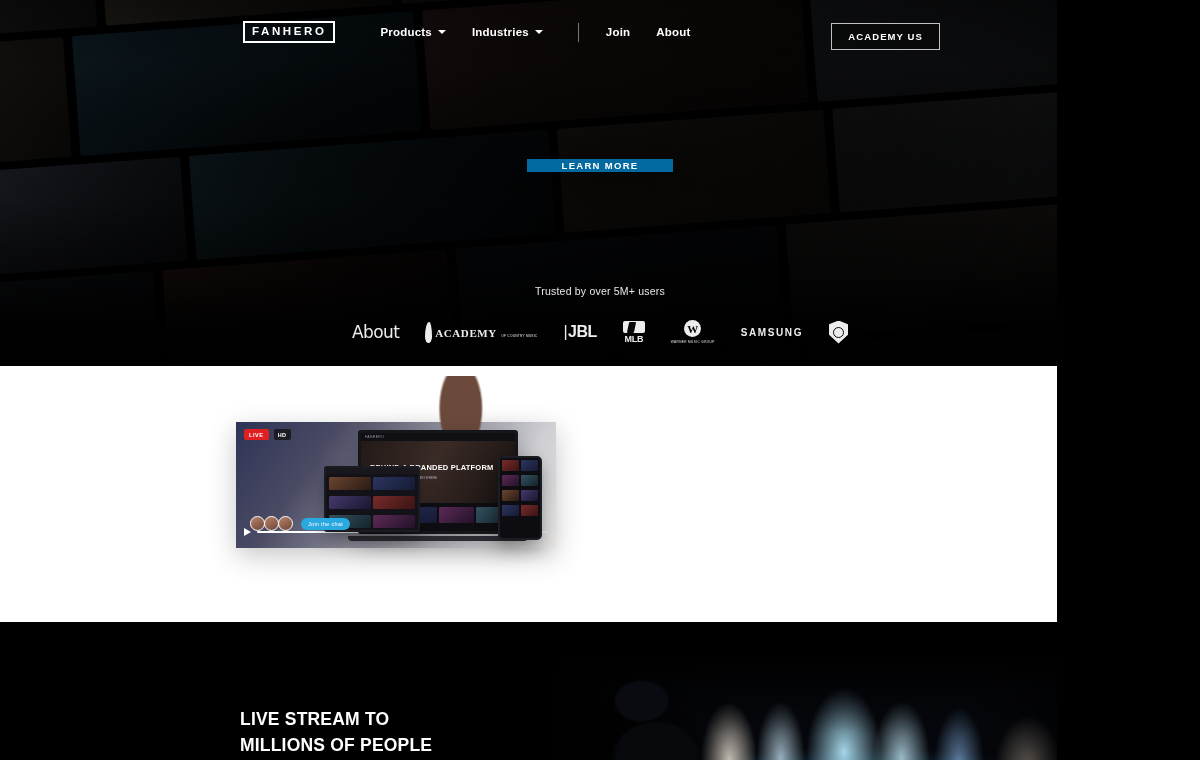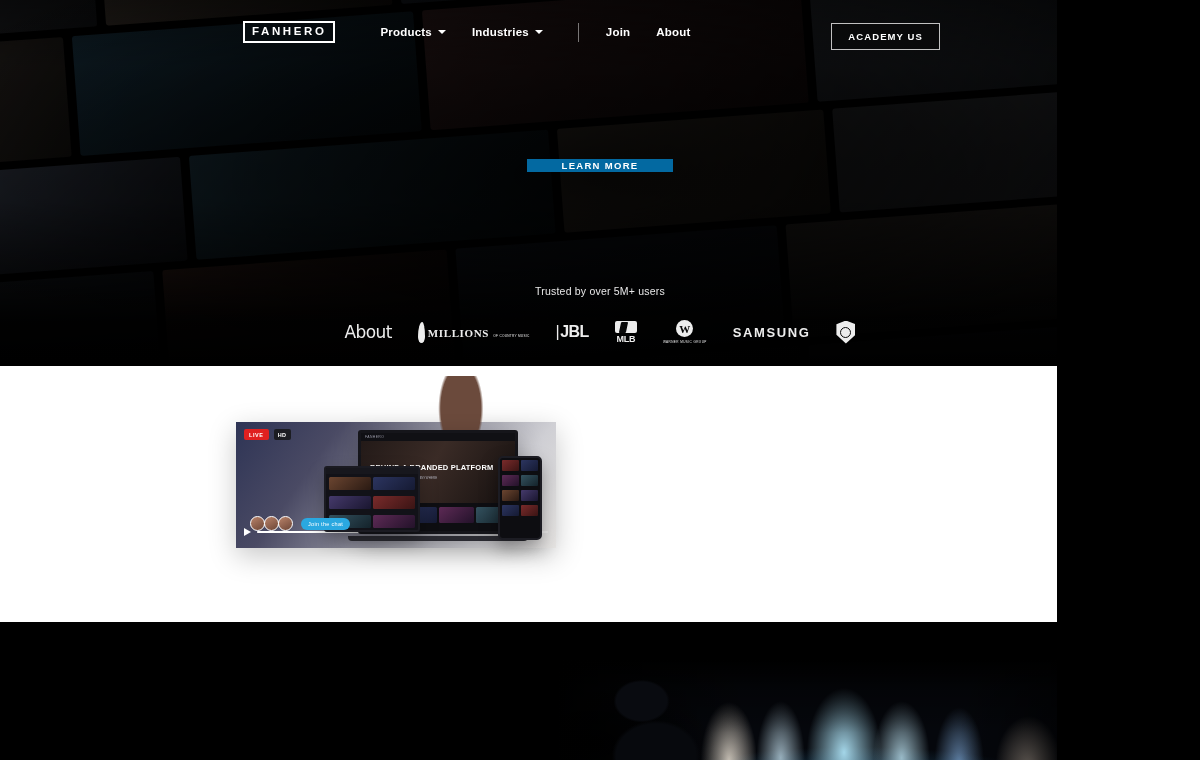--- a/index.html
+++ b/index.html
@@ -80,21 +80,21 @@
   .lg-academy .t2 { font-size:3.2px; letter-spacing:.25px; line-height:1; margin-top:2px; }
   .lg-jbl { font-size:16px; font-weight:800; letter-spacing:-.5px; font-family:"Liberation Sans", sans-serif; }
   .lg-jbl::before { content:"|"; font-weight:400; margin-right:1px; }
   .lg-mlb { display:flex; flex-direction:column; align-items:center; }
   .lg-mlb .pl { width:22px;height:12px;background:#fff;border-radius:2px;position:relative;overflow:hidden; }
   .lg-mlb .pl::after { content:""; position:absolute; left:5px; top:1px; width:7px;height:11px; background:#0a0a0a; transform:skewX(-12deg); border-radius:1px; }
   .lg-mlb .tx { font-size:9px; font-weight:800; letter-spacing:-.3px; margin-top:1px; }
   .lg-wmg { display:flex; flex-direction:column; align-items:center; }
   .lg-wmg .circ { width:17px;height:17px;border-radius:50%;background:#fff;color:#0a0a0a;font-size:11px;font-weight:700;display:flex;align-items:center;justify-content:center;font-family:"Liberation Serif",serif; }
   .lg-wmg .tx { font-size:3.1px; letter-spacing:.4px; margin-top:2.5px; }
-  .lg-samsung { font-size:13px; font-weight:700; letter-spacing:1.6px; }
+  .lg-samsung { font-size:10px; font-weight:700; letter-spacing:1.6px; }
   .lg-shield { width:19px;height:23px; background:#fff; clip-path:polygon(50% 0,100% 16%,100% 62%,50% 100%,0 62%,0 16%); display:flex;align-items:center;justify-content:center; }
   .lg-shield i { width:11px;height:11px;border-radius:50%;border:1.6px solid #0a0a0a; display:block; }
 
   
   .sec-video { position:relative; width:1200px; height:256px; background:#fff; }
   .mock { position:absolute; left:236px; top:38px; width:380px; height:175px; }
   .dancer {
     position:absolute; left:152px; top:-28px; width:140px; height:180px; z-index:5;
     background:
       radial-gradient(ellipse 26% 42% at 52% 18%, #6b4a3c 0%, #6b4a3c 55%, rgba(107,74,60,0) 62%),
@@ -247,21 +247,21 @@
       <button class="learn-btn">LEARN MORE</button>
     </div>
 
     <div class="trust">
       <div class="trust-text">Trusted by over 5M+ users</div>
       <div class="logos">
         <div class="lg lg-google">About</div>
         <div class="lg lg-academy">
           <span class="flame"></span>
           <span class="tx">
-            <span class="t1">MILLIONS</span>
+            <span class="t1">ACADEMY</span>
             <span class="t2">OF COUNTRY MUSIC</span>
           </span>
         </div>
         <div class="lg lg-jbl">JBL</div>
         <div class="lg lg-mlb">
           <span class="pl"></span>
           <span class="tx">MLB</span>
         </div>
         <div class="lg lg-wmg">
           <span class="circ">W</span>
@@ -355,14 +355,20 @@
         <span class="chat-pill">Join the chat</span>
       </div>
     </div>
 
   </section>
 
   <section class="sec-stream">
     <div class="concert"></div>
     <div class="silhouette"></div>
   </section>
+  <div class="scopy">
+    <h2 class="sh">
+      <span>LIVE STREAM TO</span><br>
+      <span>MILLIONS OF PEOPLE</span>
+    </h2>
+  </div>
 
 </div>
 
 </body></html>

